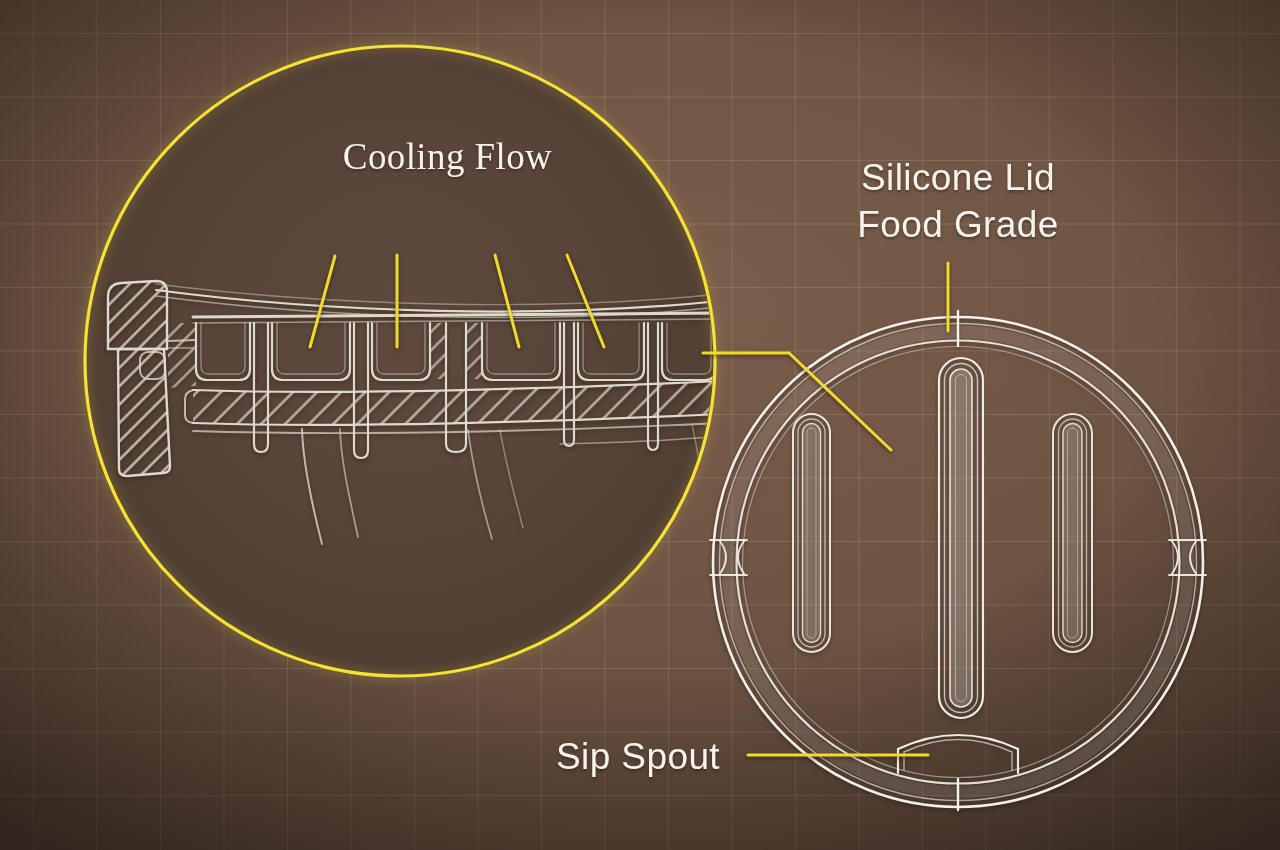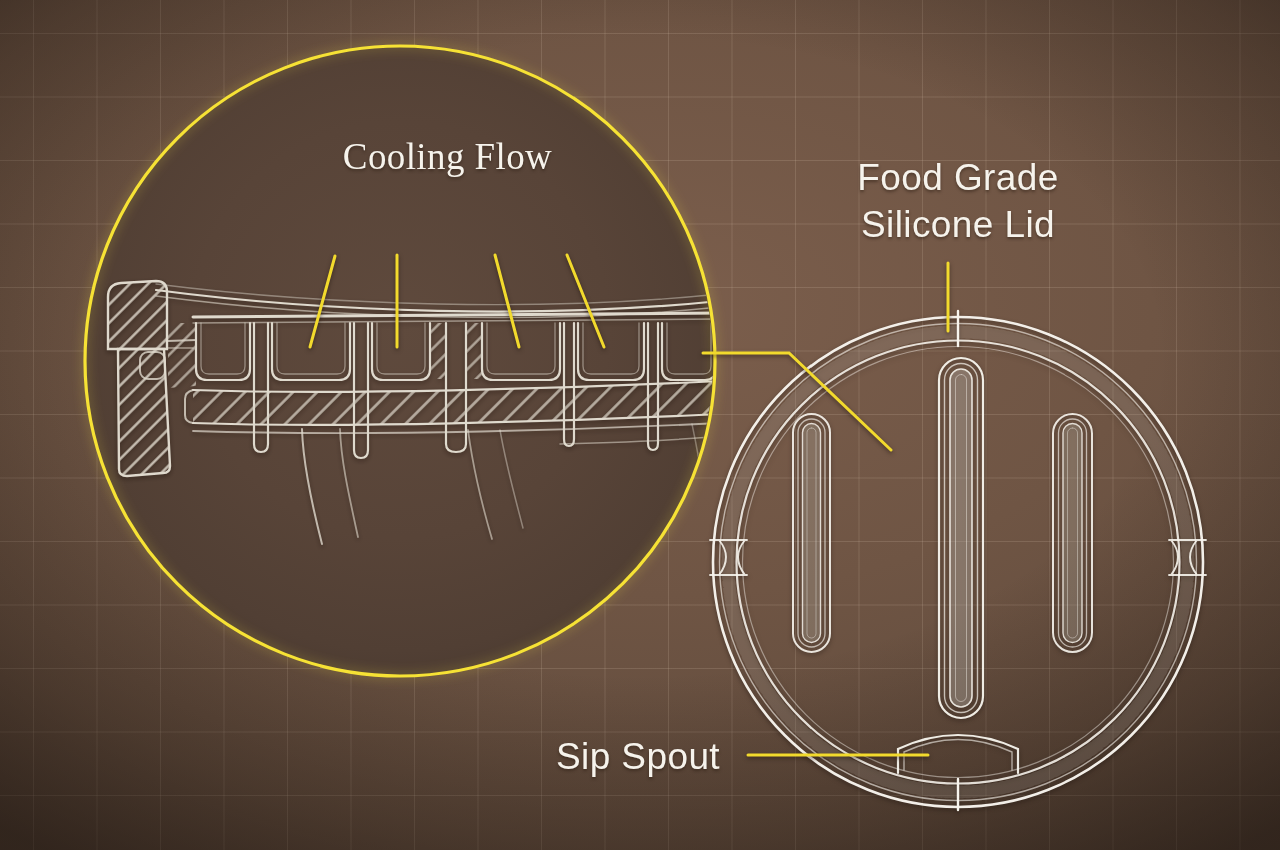--- a/index.html
+++ b/index.html
@@ -187,19 +187,19 @@
       <path d="M948,263 L948,331"></path>
       <path d="M703,353 L789,353 L891,450"></path>
       <path d="M748,755 L928,755"></path>
     </g>
   </svg>
 
   <div class="label label-cooling">
     <div>Cooling Flow</div>
   </div>
   <div class="label label-lid">
+    <div>Silicone Lid</div>
     <div>Food Grade</div>
-    <div>Silicone Lid</div>
   </div>
   <div class="label label-spout">
     <span>Sip Spout</span>
   </div>
 </div>
 
 </body></html>

